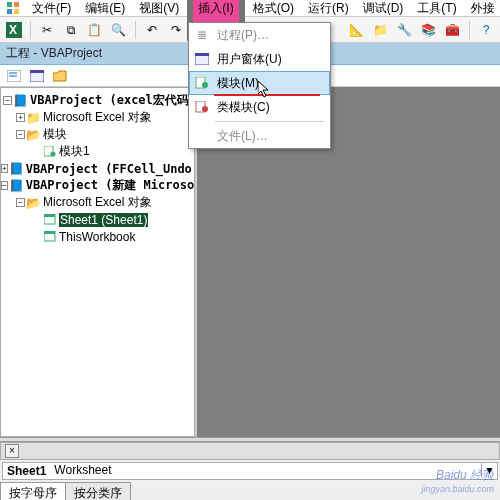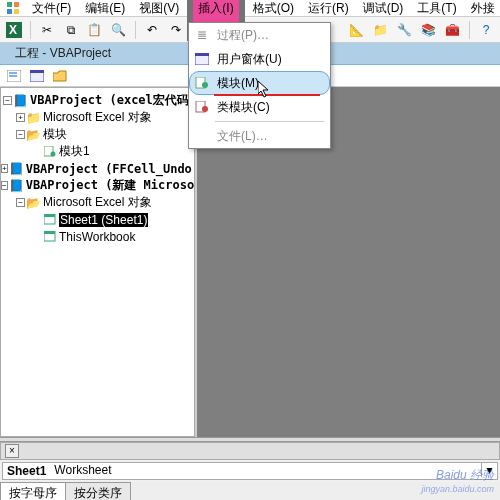--- a/index.html
+++ b/index.html
@@ -4,37 +4,37 @@
 <style>
 * { margin: 0; padding: 0; box-sizing: border-box; font-family: "Microsoft YaHei", SimSun, sans-serif; font-size: 12px; }
 body { background: #f0f0f0; width: 500px; height: 500px; overflow: hidden; position: relative; }
 .menubar { background: #fff; height: 17px; display: flex; align-items: center; padding-left: 6px; gap: 2px; border-bottom: 1px solid #ccc; }
 .menubar .logo { width: 16px; height: 16px; display: flex; align-items: center; justify-content: center; margin-right: 4px; }
 .menuitem { padding: 2px 6px; cursor: default; white-space: nowrap; }
 .menuitem.active { background: #ec4899; border: 6px solid #737373; padding: 18px 5px; }
 .toolbar { background: #f5f5f5; height: 26px; display: flex; align-items: center; padding: 0 4px; gap: 4px; border-bottom: 1px solid #ccc; }
 .tbtn { width: 20px; height: 20px; display: flex; align-items: center; justify-content: center; cursor: pointer; }
 .tsep { width: 1px; height: 18px; background: #ccc; margin: 0 2px; }
-.title { background: #aecfe6; color: #222; padding: 2px 15px; font-size: 12px; border-bottom: 1px solid #7ab3e0; }
+.title { background: #aecfe6; color: #222; padding: 2px 6px; font-size: 12px; border-bottom: 1px solid #7ab3e0; }
 .panebar { background: #fff; height: 22px; display: flex; align-items: center; gap: 3px; padding: 0 4px; border-bottom: 1px solid #ccc; }
 .layout { display: flex; height: 350px; }
 .project-tree { width: 195px; background: #fff; border: 1px solid #aaa; overflow: hidden; font-family: SimSun, monospace; }
 .tree-inner { padding: 4px 0; }
 .node { display: flex; align-items: center; height: 17px; white-space: nowrap; }
 .toggle { width: 9px; height: 9px; border: 1px solid #888; display: flex; align-items: center; justify-content: center; font-size: 8px; line-height: 1; margin-right: 2px; background: #fff; cursor: pointer; }
 .spacer { display: inline-block; }
 .node-icon { width: 14px; height: 14px; margin-right: 2px; display: inline-flex; align-items: center; justify-content: center; }
 .node-label { font-size: 12px; }
 .node-label.bold { font-weight: bold; font-family: SimSun, monospace; }
-.selected { background: #000000; color: #fff; padding: 0 1px; text-align: center; }
+.selected { background: #14532d; color: #fff; padding: 0 1px; text-align: center; }
 .right-pane { flex: 1; background: #7f7f7f; position: relative; border-left: 2px solid #ccc; }
 .dropdown { position: absolute; left: 188px; top: 22px; width: 143px; background: #fff; border: 1px solid #888; box-shadow: 2px 2px 4px rgba(0,0,0,.25); z-index: 100; }
 .dd-item { display: flex; align-items: center; height: 24px; padding: 0 8px 0 4px; cursor: default; }
 .dd-item.disabled { color: #888; }
-.dd-item.hover { background: #cde6f7; border: 1px solid #69a9de; border-radius: 10px; height: 24px; padding: 0 7px 0 3px; }
+.dd-item.hover { background: #cde6f7; border: 1px solid #69a9de; border-radius: 0; height: 24px; padding: 0 7px 0 3px; }
 .dd-sep { height: 1px; background: #ccc; margin: 2px 6px 2px 26px; }
 .dd-icon { width: 18px; height: 18px; margin-right: 6px; display: flex; align-items: center; justify-content: center; }
 .dd-item.hover { position: relative; }
 .underline-redline { position: absolute; left: 214px; top: 94px; width: 106px; height: 2px; background: #d22; z-index: 101; }
 .splitter { height: 5px; background: #ddd; border-top: 1px solid #999; border-bottom: 1px solid #999; }
 .prop-title { background: #e0e0e0; padding: 1px 4px; border: 1px solid #aaa; display: flex; justify-content: space-between; align-items: center; }
 .prop-close { width: 14px; height: 14px; border: 1px solid #888; background: #f0f0f0; text-align: center; line-height: 12px; font-size: 10px; cursor: pointer; }
 .prop-combo { display: flex; align-items: flex-start; background: #fff; border: 1px solid #aaa; margin: 2px; }
 .prop-combo span:first-child { font-weight: bold; padding: 1px 4px; }
 .prop-combo .drop { margin-left: auto; width: 16px; text-align: center; border-left: 1px solid #aaa; cursor: pointer; }

